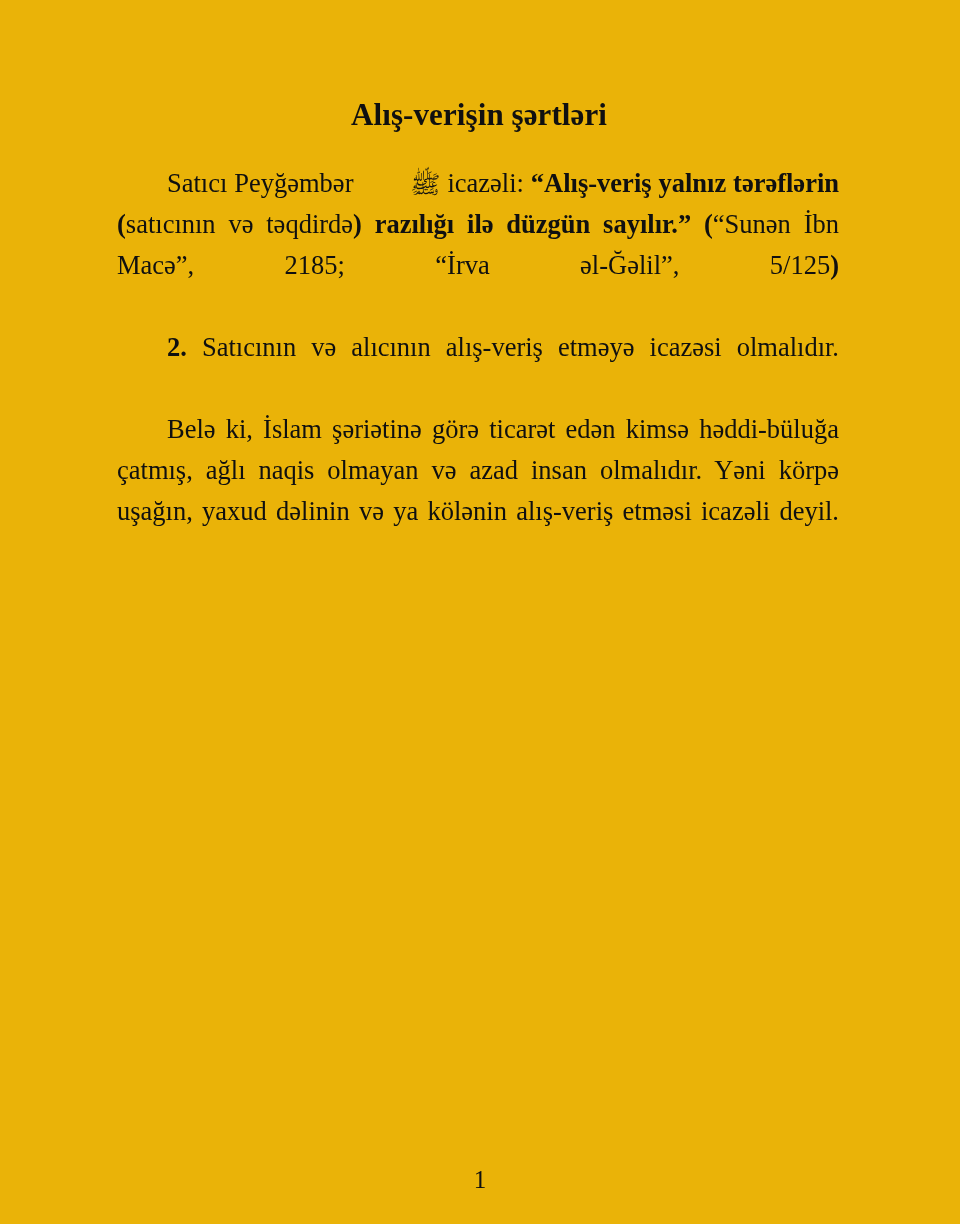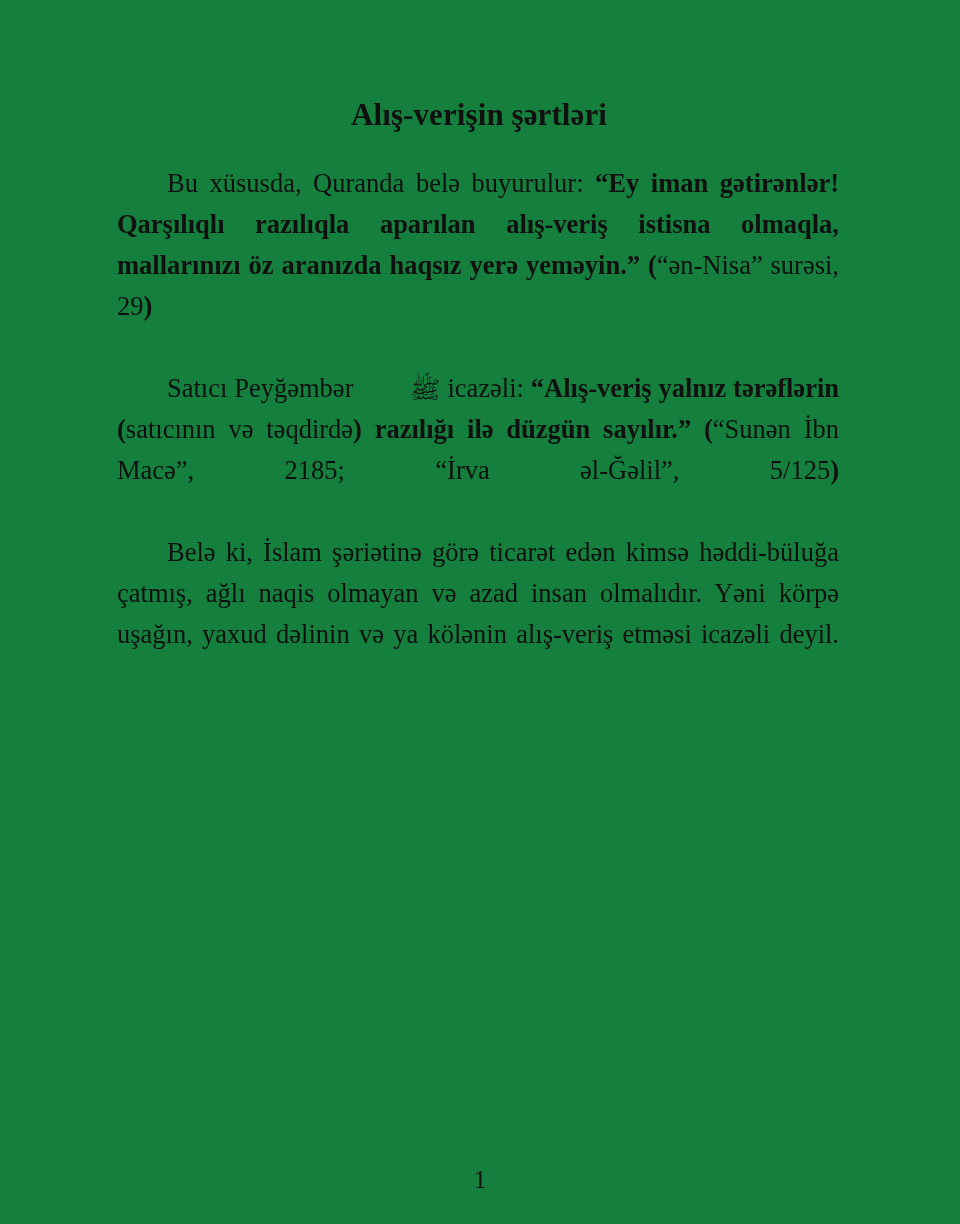--- a/index.html
+++ b/index.html
@@ -16,21 +16,21 @@
     color: #101010;
     overflow: hidden;
   }
 
   .page {
     position: absolute;
     left: 0;
     top: 0;
     width: 960px;
     height: 1224px;
-    background: #15803d;
+    background: #eab308;
   }
 
   .page-title {
     position: absolute;
     left: 118px;
     top: 74px;
     width: 722px;
     text-align: center;
     font-size: 31px;
     font-weight: bold;
@@ -97,25 +97,25 @@
 <body>
 
 <div class="page">
 
   <h1 class="page-title">Alış-verişin şərtləri</h1>
 
   <div class="body-block">
 
 
 
-    <p class="para"><span class="reg">Bu xüsusda, Quranda belə buyurulur: </span><b>“Ey iman gətirənlər! Qarşılıqlı razılıqla aparılan alış-veriş istisna olmaqla, mallarınızı öz aranızda haqsız yerə yeməyin.” (</b><span class="reg">“ən-Nisa” surəsi, 29</span><b>)</b></p>
 
     <p class="para"><span class="reg">Satıcı Peyğəmbər </span><span class="rasul-glyph">ﷺ</span><span class="reg"> icazəli: </span><b>“Alış-veriş yalnız tərəflərin (</b><span class="reg">satıcının və təqdirdə</span><b>) razılığı ilə düzgün sayılır.” (</b><span class="reg">“Sunən İbn Macə”, 2185; “İrva əl-Ğəlil”, 5/125</span><b>)</b></p>
 
 
+    <p class="para"><b>2.</b><span> Satıcının və alıcının alış-veriş etməyə icazəsi olmalıdır.</span></p>
 
     <p class="para"><span>Belə ki, İslam şəriətinə görə ticarət edən kimsə həddi-büluğa çatmış, ağlı naqis olmayan və azad insan olmalıdır. Yəni körpə uşağın, yaxud dəlinin və ya kölənin alış-veriş etməsi icazəli deyil.</span></p>
 
   </div>
 
   <div class="page-number">1</div>
 
 </div>
 
 </body></html>

